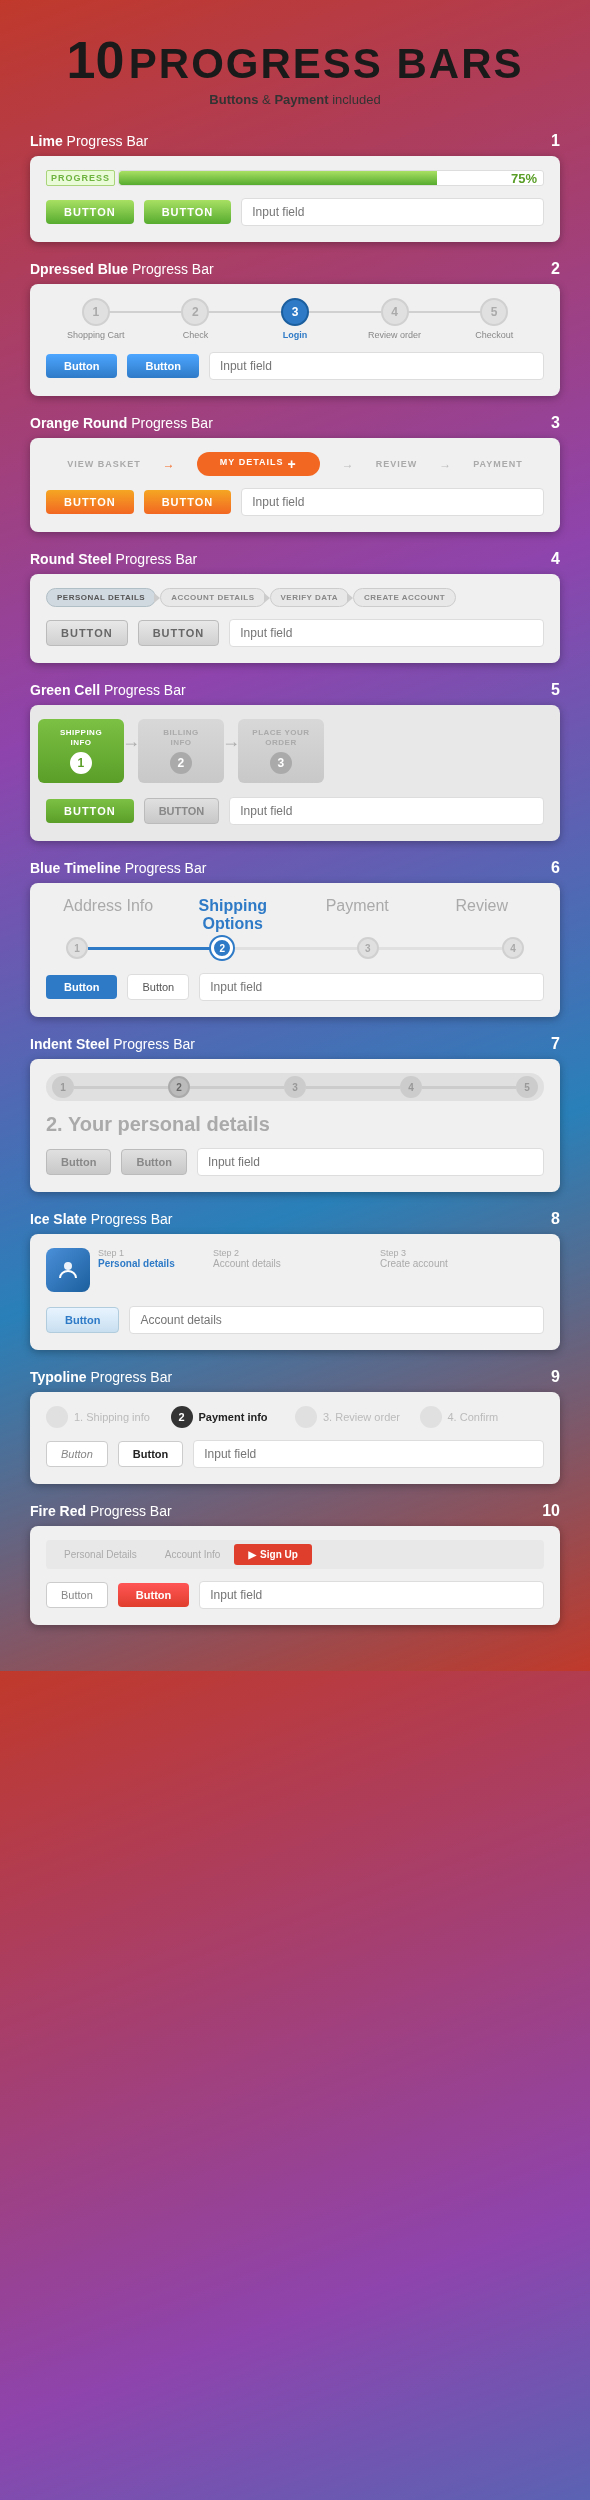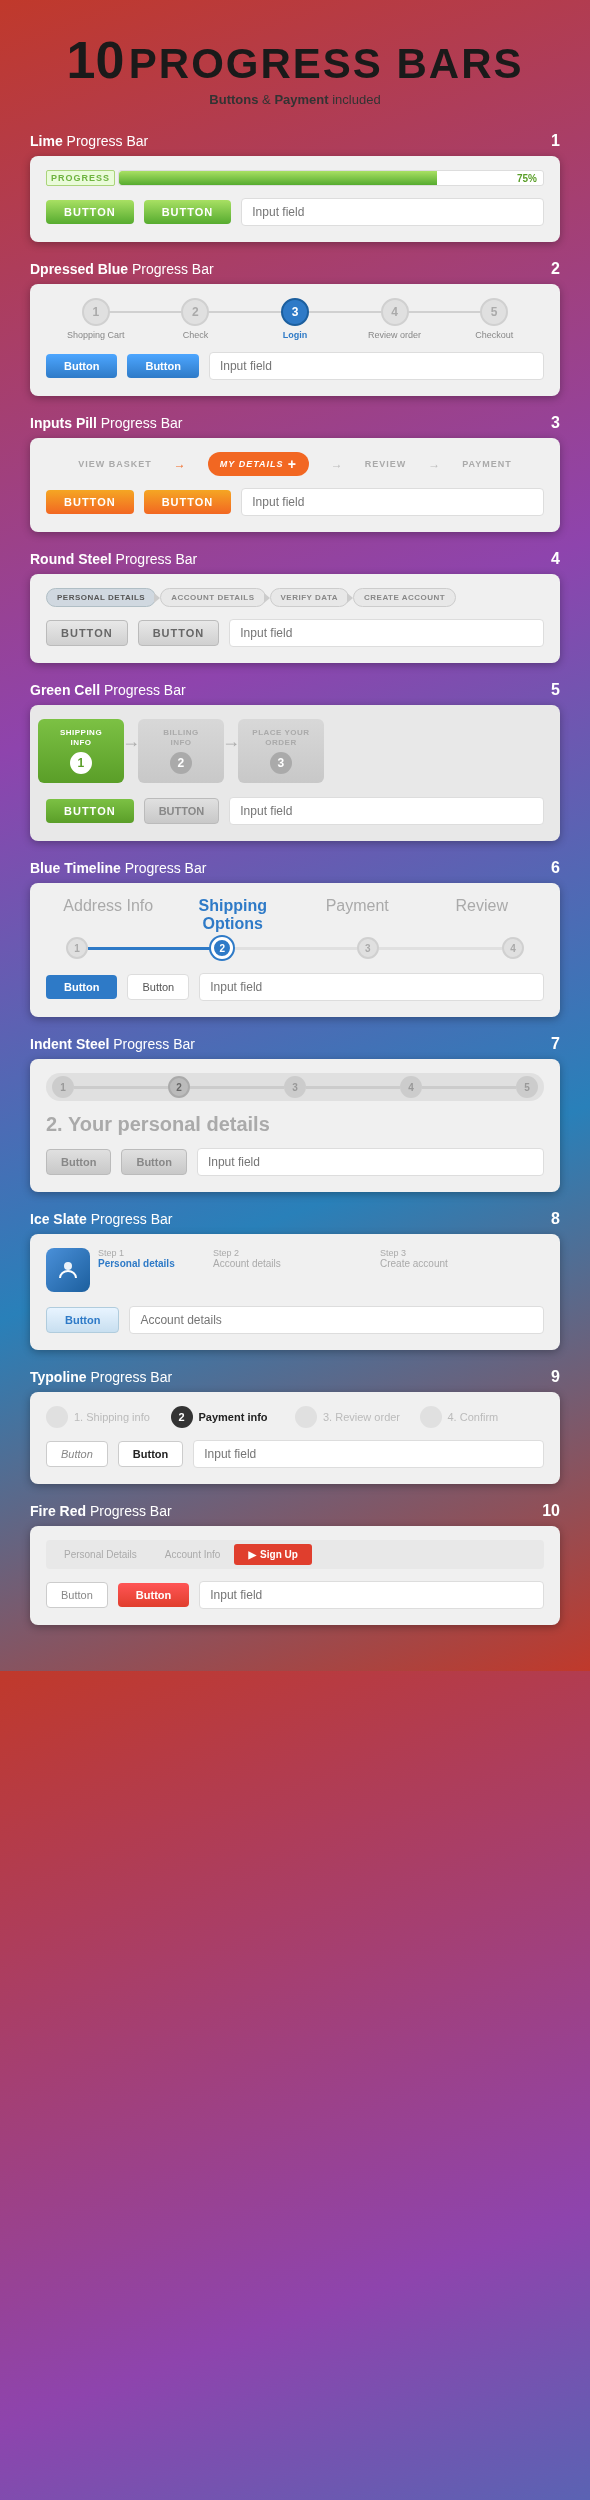--- a/index.html
+++ b/index.html
@@ -88,21 +88,21 @@
     .lime-progress-fill {
       height: 100%;
       background: linear-gradient(to bottom, #a8e063, #56ab2f);
       border-radius: 3px 0 0 3px;
     }
     .lime-pct {
       position: absolute;
       right: 6px;
       top: 50%;
       transform: translateY(-50%);
-      font-size: 10px;
+      font-size: 13px;
       font-weight: bold;
       color: #5a9e28;
     }
     .btn-row { display: flex; align-items: center; gap: 10px; }
     .btn-lime {
       background: linear-gradient(to bottom, #a8e063, #56ab2f);
       color: #fff;
       border: none;
       border-radius: 4px;
       padding: 6px 18px;
@@ -193,25 +193,23 @@
       font-weight: bold;
       color: #aaa;
       letter-spacing: 1px;
       text-transform: uppercase;
       padding: 4px 0;
     }
     .pill-step.active-pill {
       background: #f26722;
       color: #fff;
       border-radius: 20px;
-      padding: 5px 12px;
-      display: flex;
-      align-items: center;
+      padding: 5px 23px;
+      display: flex;
       gap: 4px;
-      font-style: italic;
     }
     .pill-arrow {
       color: #f26722;
       font-size: 12px;
       padding: 0 6px;
     }
     .pill-arrow.grey { color: #bbb; }
     .btn-orange {
       background: linear-gradient(to bottom, #f5a623, #f26722);
       color: #fff;
@@ -667,21 +665,21 @@
     </div>
   </div>
   <div class="btn-row">
     <button class="btn-blue">Button</button>
     <button class="btn-blue">Button</button>
     <input class="input-field" placeholder="Input field" style="">
   </div>
 </div>
 
 <div class="section-label">
-  <div class="name"><strong>Inputs Pill</strong> <span>Progress Bar</span></div>
+  <div class="name"><strong>Orange Round</strong> <span>Progress Bar</span></div>
   <div class="num-badge">3</div>
 </div>
 <div class="card">
   <div class="pill-steps">
     <span class="pill-step">VIEW BASKET</span>
     <span class="pill-arrow">→</span>
     <span class="pill-step active-pill">MY DETAILS <span style="font-size:14px;line-height:1">+</span></span>
     <span class="pill-arrow grey">→</span>
     <span class="pill-step">REVIEW</span>
     <span class="pill-arrow grey">→</span>

